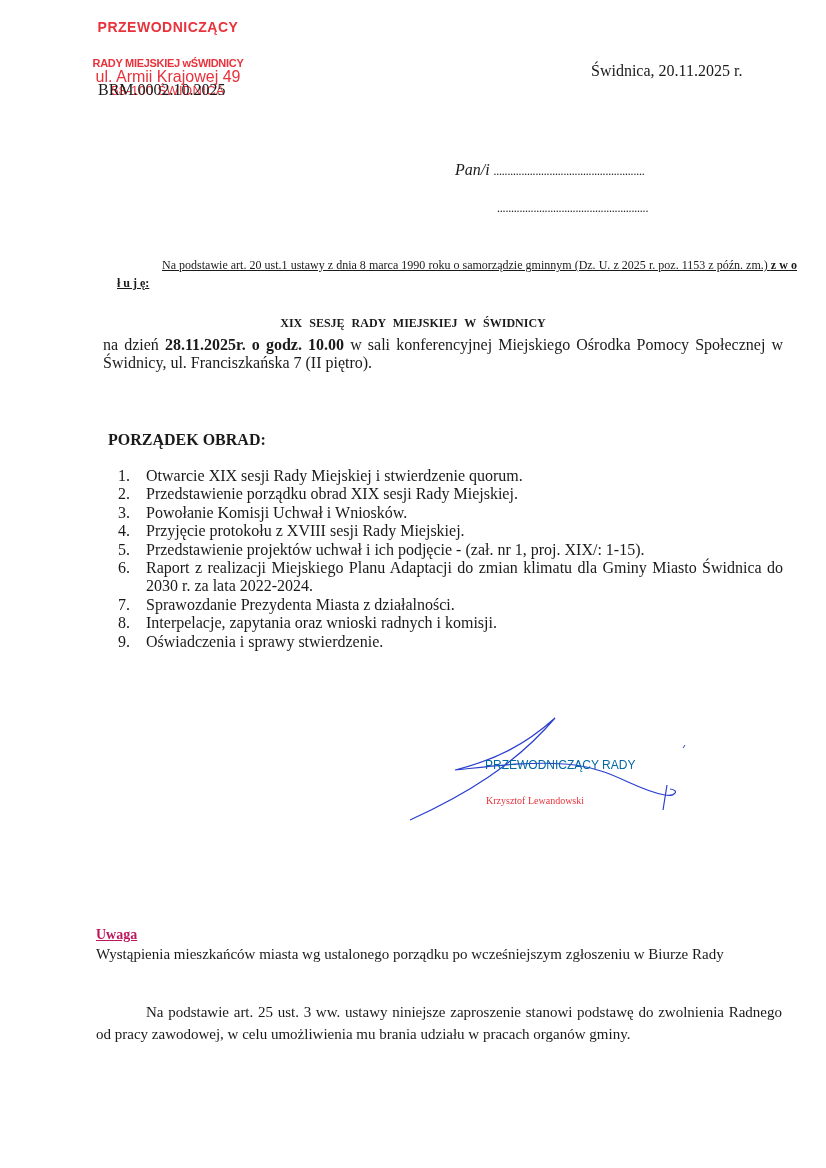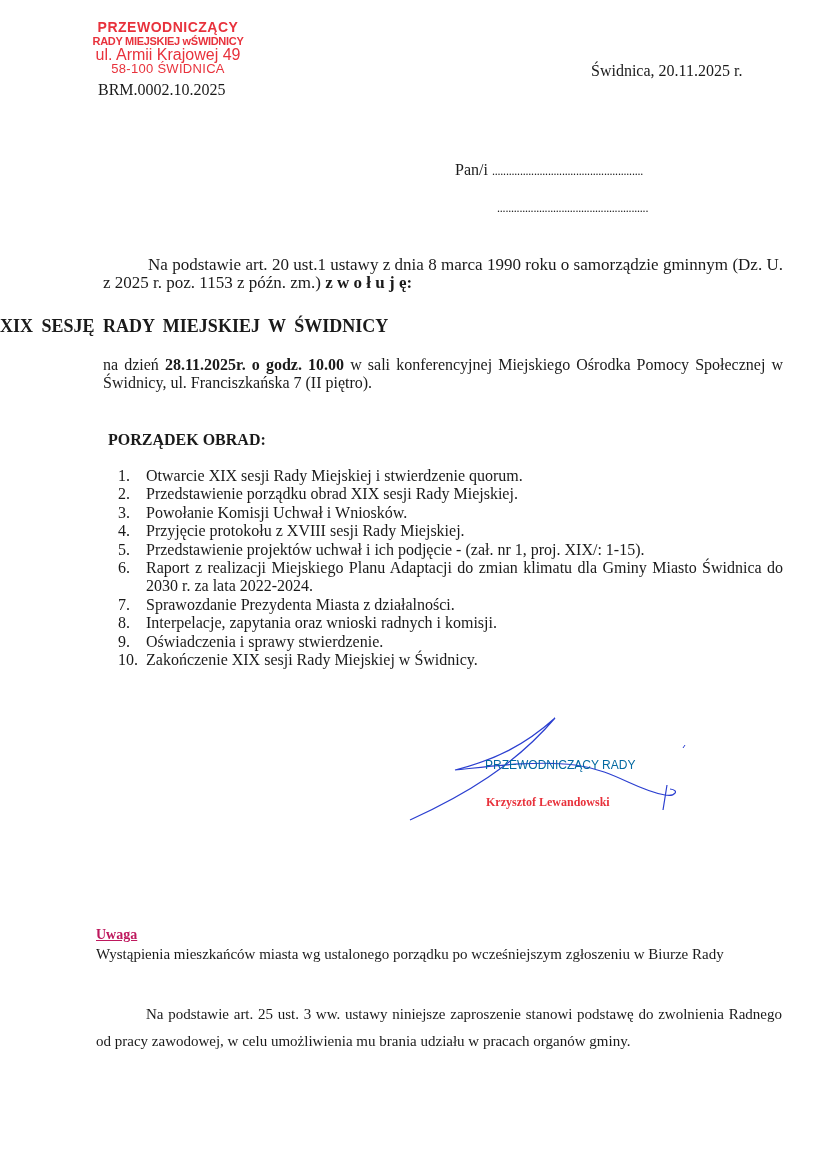--- a/index.html
+++ b/index.html
@@ -2,44 +2,44 @@
 <html><head>
   <meta charset="utf-8">
   <style>
     html, body { margin: 0; padding: 0; background: #ffffff; }
     body { width: 826px; height: 1168px; position: relative; overflow: hidden;
            font-family: "Liberation Serif", serif; color: #1a1a1a; }
     .abs { position: absolute; }
     .stamp { left: 88px; top: 20px; width: 160px; text-align: center; color: #e8323c;
              font-family: "Liberation Sans", sans-serif; font-weight: bold; line-height: 14px; }
     .stamp .l1 { font-size: 14px; letter-spacing: 0.5px; text-align: center; }
-    .stamp .l2 { font-size: 11px; letter-spacing: -0.3px; }
+    .stamp .l2 { font-size: 11px; letter-spacing: -0.3px; margin-top: 22px; }
     .stamp .l3 { font-size: 16px; font-weight: normal; }
     .stamp .l4 { font-size: 13px; font-weight: normal; letter-spacing: 0.3px; }
     .refno { left: 98px; top: 81px; font-size: 16px; }
     .datecity { left: 591px; top: 62px; font-size: 16px; }
-    .pan { left: 455px; top: 161px; font-size: 16px; }
+    .pan { left: 455px; top: 161px; font-size: 16px; font-style: italic; }
     .pan2 { left: 497px; top: 201px; font-size: 16px; letter-spacing: -0.4px; }
     .dots { letter-spacing: -0.2px; font-size: 12px; }
-    .p1 { left: 103px; top: 256px; width: 680px; font-size: 17px; line-height: 18px; text-align: justify; }
+    .p1 { left: 117px; top: 256px; width: 680px; font-size: 12px; line-height: 18px; text-align: justify; text-decoration: underline; }
     .indent { text-indent: 45px; }
-    .title { left: 0; width: 826px; top: 316px; text-align: left; font-weight: bold; font-size: 18px; word-spacing: 4px; }
-    .p2 { left: 103px; top: 356px; width: 680px; font-size: 16px; line-height: 18px; text-align: justify; }
+    .title { left: 0; width: 826px; top: 316px; text-align: center; font-weight: bold; font-size: 12px; word-spacing: 4px; }
+    .p2 { left: 103px; top: 336px; width: 680px; font-size: 16px; line-height: 18px; text-align: justify; }
     .bold { font-weight: bold; }
     .agenda-h { left: 108px; top: 431px; font-size: 16px; font-weight: bold; }
     .agenda { left: 118px; top: 467px; width: 665px; font-size: 16px; line-height: 18.4px; margin: 0; padding: 0; list-style: none; }
     .agenda li { display: flex; }
     .agenda .num { width: 28px; flex: 0 0 28px; }
     .agenda .txt { flex: 1; text-align: justify; }
     .sig-area { left: 405px; top: 715px; width: 290px; height: 110px; }
     .sig-title { left: 485px; top: 758px; color: #0369a1; font-family: "Liberation Sans", sans-serif; font-size: 12px; }
-    .sig-name { left: 486px; top: 795px; color: #e8323c; font-size: 12px; font-weight: bold; }
+    .sig-name { left: 486px; top: 795px; color: #e8323c; font-size: 10px; font-weight: normal; }
     .uwaga { left: 96px; top: 927px; font-size: 14px; font-weight: bold; color: #be185d; text-decoration: underline; }
     .note { left: 96px; top: 946px; font-size: 15px; }
-    .p3 { left: 96px; top: 1001px; width: 686px; font-size: 15px; line-height: 27px; text-align: justify; }
+    .p3 { left: 96px; top: 1001px; width: 686px; font-size: 15px; line-height: 22px; text-align: justify; }
     .indent2 { text-indent: 50px; }
   </style>
 </head>
 <body>
 
 <div class="abs stamp">
   <div class="l1">PRZEWODNICZĄCY</div>
   <div class="l2">RADY MIEJSKIEJ wŚWIDNICY</div>
   <div class="l3">ul. Armii Krajowej 49</div>
   <div class="l4">58-100 ŚWIDNICA</div>
@@ -92,24 +92,20 @@
       <span class="txt">Sprawozdanie Prezydenta Miasta z działalności.</span>
     </li>
   <li>
       <span class="num">8.</span>
       <span class="txt">Interpelacje, zapytania oraz wnioski radnych i komisji.</span>
     </li>
   <li>
       <span class="num">9.</span>
       <span class="txt">Oświadczenia i sprawy stwierdzenie.</span>
     </li>
-  <li>
-      <span class="num">10.</span>
-      <span class="txt">Zakończenie XIX sesji Rady Miejskiej w Świdnicy.</span>
-    </li>
 </ul>
 
 <svg class="abs sig-area" viewBox="0 0 290 110" width="290" height="110">
   <path d="M5 105 C 60 80, 110 50, 150 3 C 120 30, 90 45, 50 55 C 80 52, 130 45, 170 50 C 210 55, 230 75, 260 80 C 270 82, 275 75, 265 74 M 262 70 L 258 95" fill="none" stroke="#2b3fd0" stroke-width="1.2"></path>
   <path d="M278 33 l2 -3" fill="none" stroke="#2b3fd0" stroke-width="1"></path>
 </svg>
 
 <div class="abs sig-title">PRZEWODNICZĄCY RADY</div>
 <div class="abs sig-name">Krzysztof Lewandowski</div>
 

